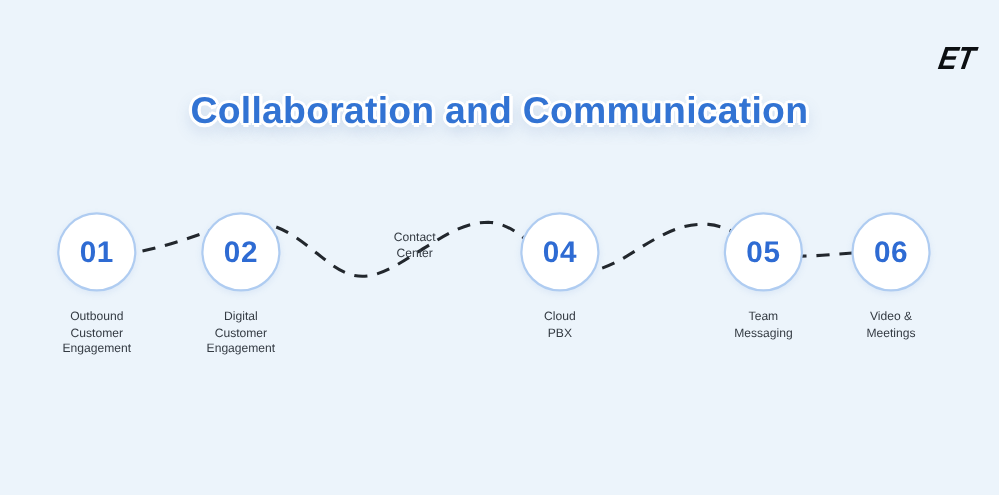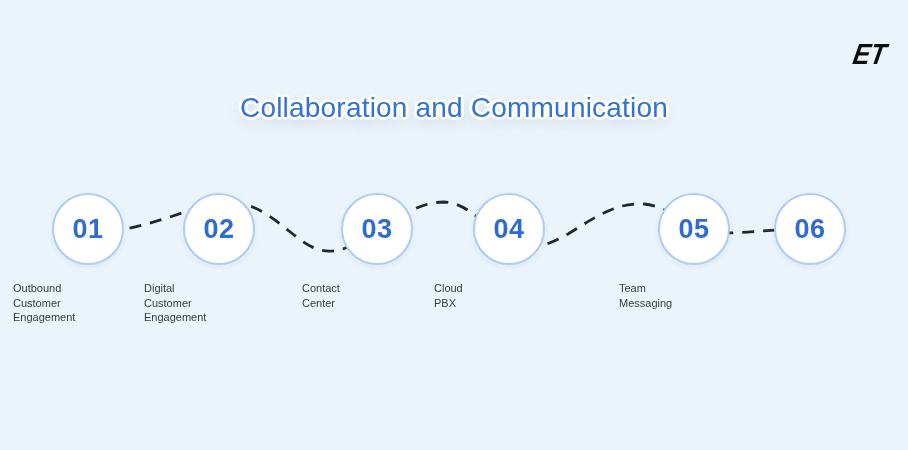--- a/index.html
+++ b/index.html
@@ -32,24 +32,24 @@
     color: #0c0f12;
     transform: skewX(-10deg) scaleX(0.88);
     transform-origin: right center;
   }
   
   .title {
     position: absolute;
     top: 82px;
     left: 0;
     right: 0;
-    margin: 10px;
+    margin: 0;
     text-align: center;
-    font-size: 28px;
-    font-weight: 400;
+    font-size: 34px;
+    font-weight: 700;
     letter-spacing: 0.2px;
     color: #3273d3;
     text-shadow:
       -2px -2px 0 #ffffff,  2px -2px 0 #ffffff,
       -2px  2px 0 #ffffff,  2px  2px 0 #ffffff,
       -3px  0   0 #ffffff,  3px  0   0 #ffffff,
        0   -3px 0 #ffffff,  0    3px 0 #ffffff,
        0    6px 14px rgba(80, 120, 180, 0.35);
   }
   
@@ -59,21 +59,21 @@
     left: 0;
     width: 908px;
     height: 450px;
     z-index: 0;
   }
   
   .step {
     position: absolute;
     top: 193px;
     width: 150px;
-    text-align: left;
+    text-align: center;
     z-index: 1;
   }
   .step-1 { left: 13px; }
   .step-2 { left: 144px; }
   .step-3 { left: 302px; }
   .step-4 { left: 434px; }
   .step-5 { left: 619px; }
   .step-6 { left: 735px; }
   .circle {
     width: 68px;
@@ -136,23 +136,20 @@
   <div class="step step-2">
     <div class="circle">
       <span class="num">02</span>
     </div>
     <div class="label">Digital
 Customer
 Engagement</div>
   </div>
 
   <div class="step step-3">
-    <div class="circle">
-      <span class="num">03</span>
-    </div>
     <div class="label">Contact
 Center</div>
   </div>
 
   <div class="step step-4">
     <div class="circle">
       <span class="num">04</span>
     </div>
     <div class="label">Cloud
 PBX</div>
@@ -163,15 +160,17 @@
       <span class="num">05</span>
     </div>
     <div class="label">Team
 Messaging</div>
   </div>
 
   <div class="step step-6">
     <div class="circle">
       <span class="num">06</span>
     </div>
+    <div class="label">Video &amp;
+Meetings</div>
   </div>
 
 </div>
 
 </body></html>

